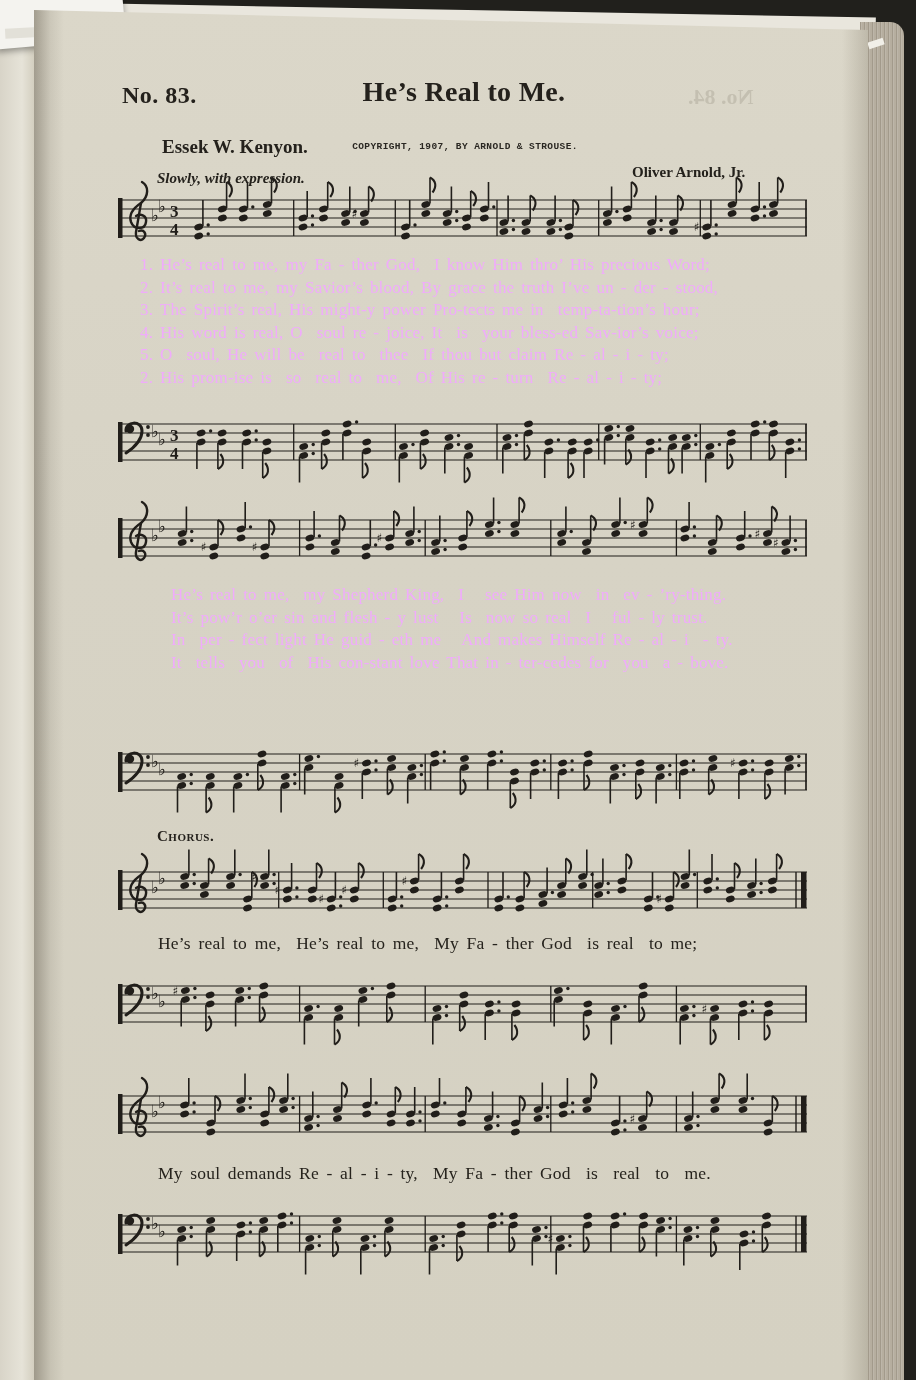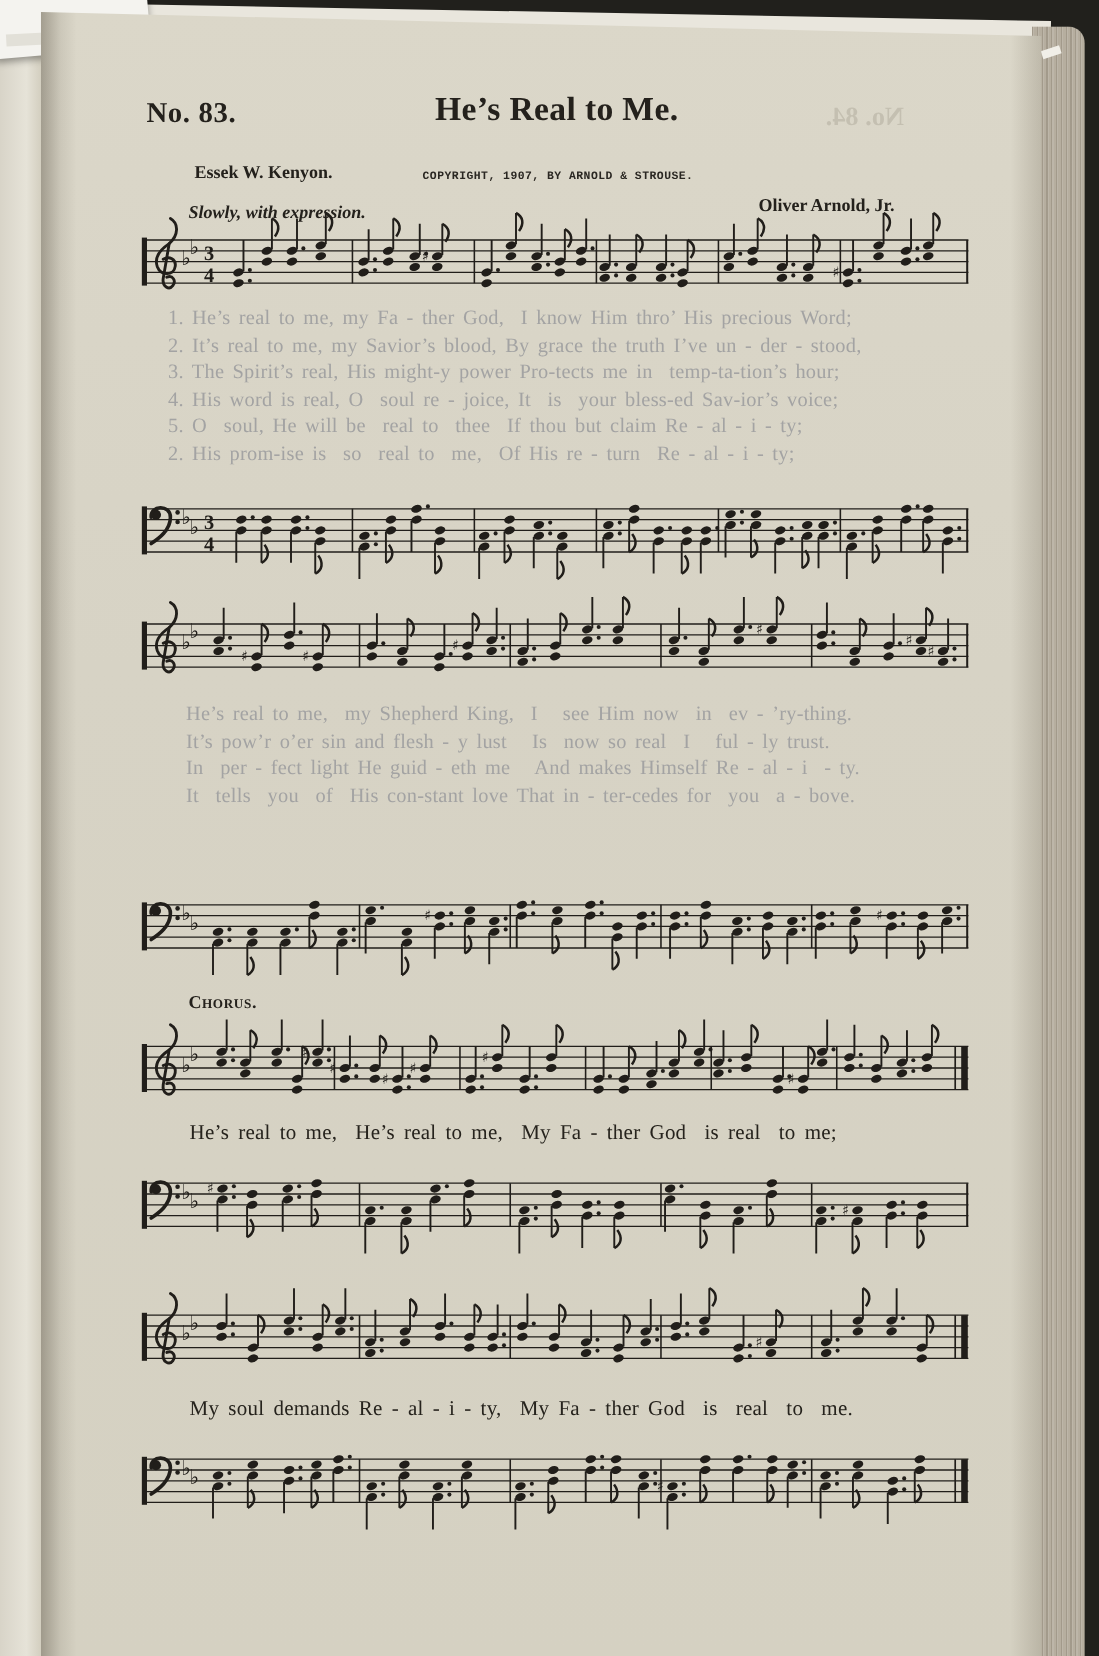--- a/index.html
+++ b/index.html
@@ -26,30 +26,30 @@
   .gutter-shadow{position:absolute;left:0;top:0;width:30px;height:100%;
     background:linear-gradient(90deg,rgba(70,62,48,.38),rgba(70,62,48,.10) 55%,transparent);}
   .right-shade{position:absolute;right:0;top:0;width:26px;height:100%;
     background:linear-gradient(270deg,rgba(90,80,62,.22),transparent);}
 
   
   .abs{position:absolute;}
   .hymn-no{left:122px;top:82px;font-size:24px;font-weight:bold;letter-spacing:.5px;}
   .hymn-title{left:120px;top:76px;width:688px;text-align:center;font-size:28px;font-weight:bold;
     letter-spacing:.3px;margin:0;}
-  .author-l{left:162px;top:136px;font-size:15px;font-weight:bold;}
+  .author-l{left:162px;top:136px;font-size:19px;font-weight:bold;}
   .copyright{left:320px;top:141px;width:290px;text-align:center;font-family:Liberation Mono, monospace;
     font-size:9.5px;font-weight:bold;letter-spacing:.4px;color:#2a2722;}
   .author-r{left:632px;top:136px;font-size:15px;font-weight:bold;margin-top:28px;}
   .tempo{left:157px;top:158px;font-size:15px;font-style:italic;font-weight:600;margin-top:12px;}
   .chorus-label{left:157px;top:828px;font-size:15px;font-weight:bold;font-variant:small-caps;letter-spacing:.5px;}
 
   .verses{left:140px;top:254px;width:676px;}
-  .lyrics2{left:155px;top:584px;width:660px;}
-  .lyric-line{white-space:pre;font-size:17px;line-height:22.6px;letter-spacing:.2px;word-spacing:2.5px;color:#a3a3a3;}
+  .lyrics2{left:171px;top:584px;width:660px;}
+  .lyric-line{white-space:pre;font-size:17px;line-height:22.6px;letter-spacing:.2px;word-spacing:2.5px;color:#f0abfc;}
   .chorus-line{position:absolute;white-space:pre;font-size:17.5px;letter-spacing:.2px;word-spacing:3px;color:#26231d;}
   .cl1{left:158px;top:933px;}
   .cl2{left:158px;top:1163px;}
 
   .staff{position:absolute;left:118px;width:690px;height:86px;}
   .s1{top:176px;} .s2{top:400px;} .s3{top:496px;} .s4{top:730px;}
   .s5{top:848px;} .s6{top:962px;} .s7{top:1072px;} .s8{top:1192px;}
 
   .ghost{left:688px;top:84px;font-size:22px;font-weight:bold;color:#6e6857;opacity:.20;
     transform:scaleX(-1);filter:blur(.6px);}

